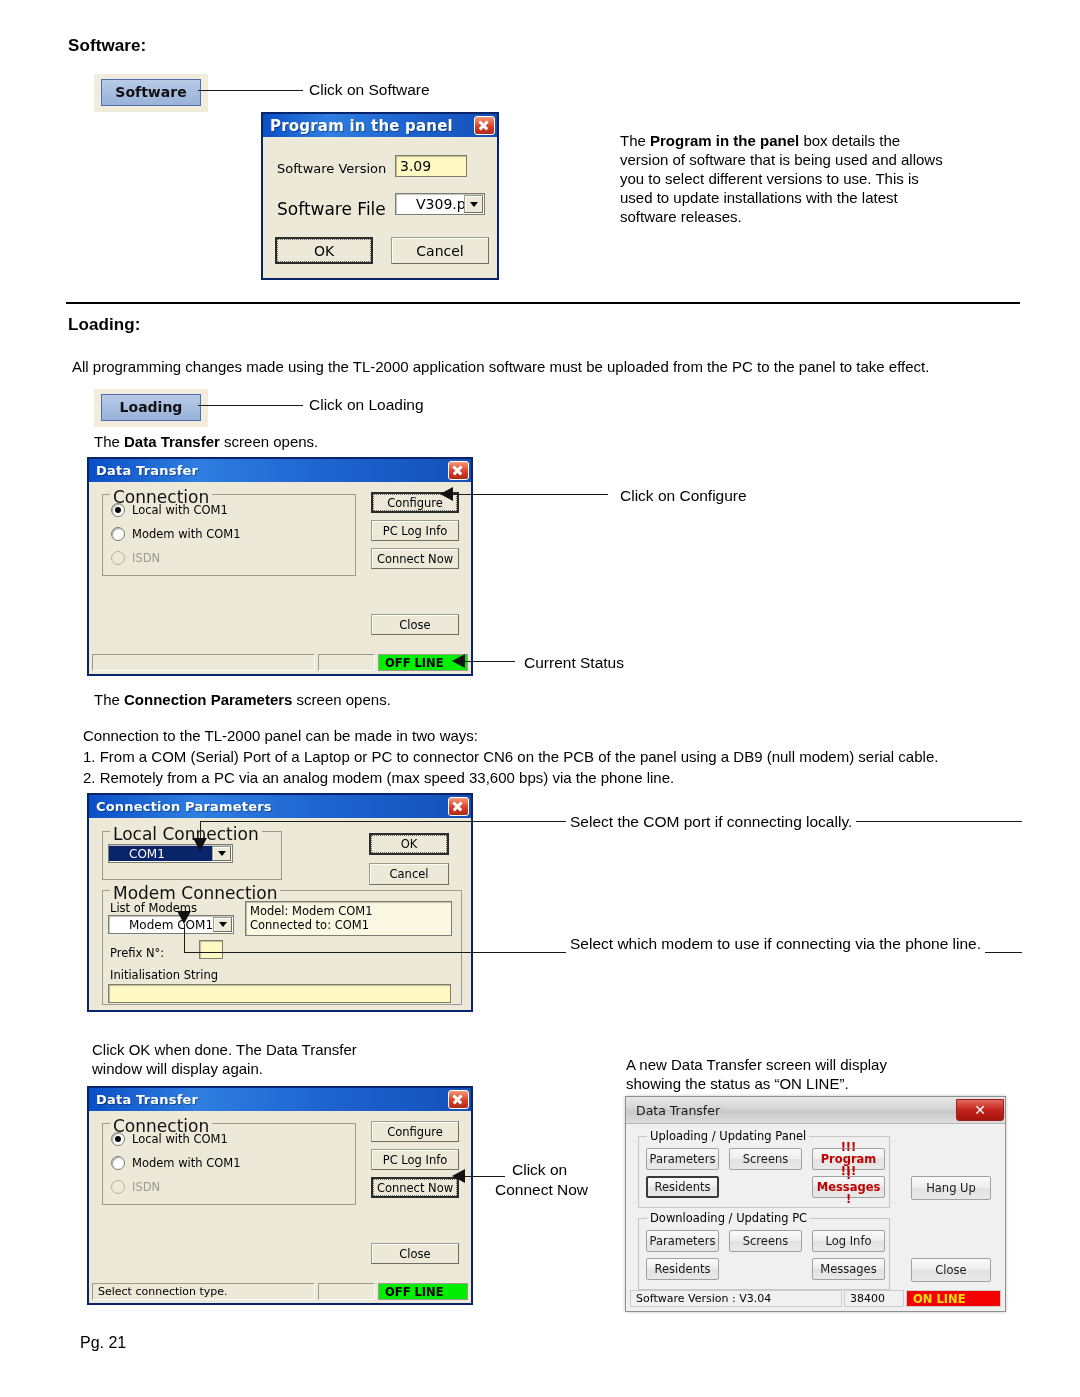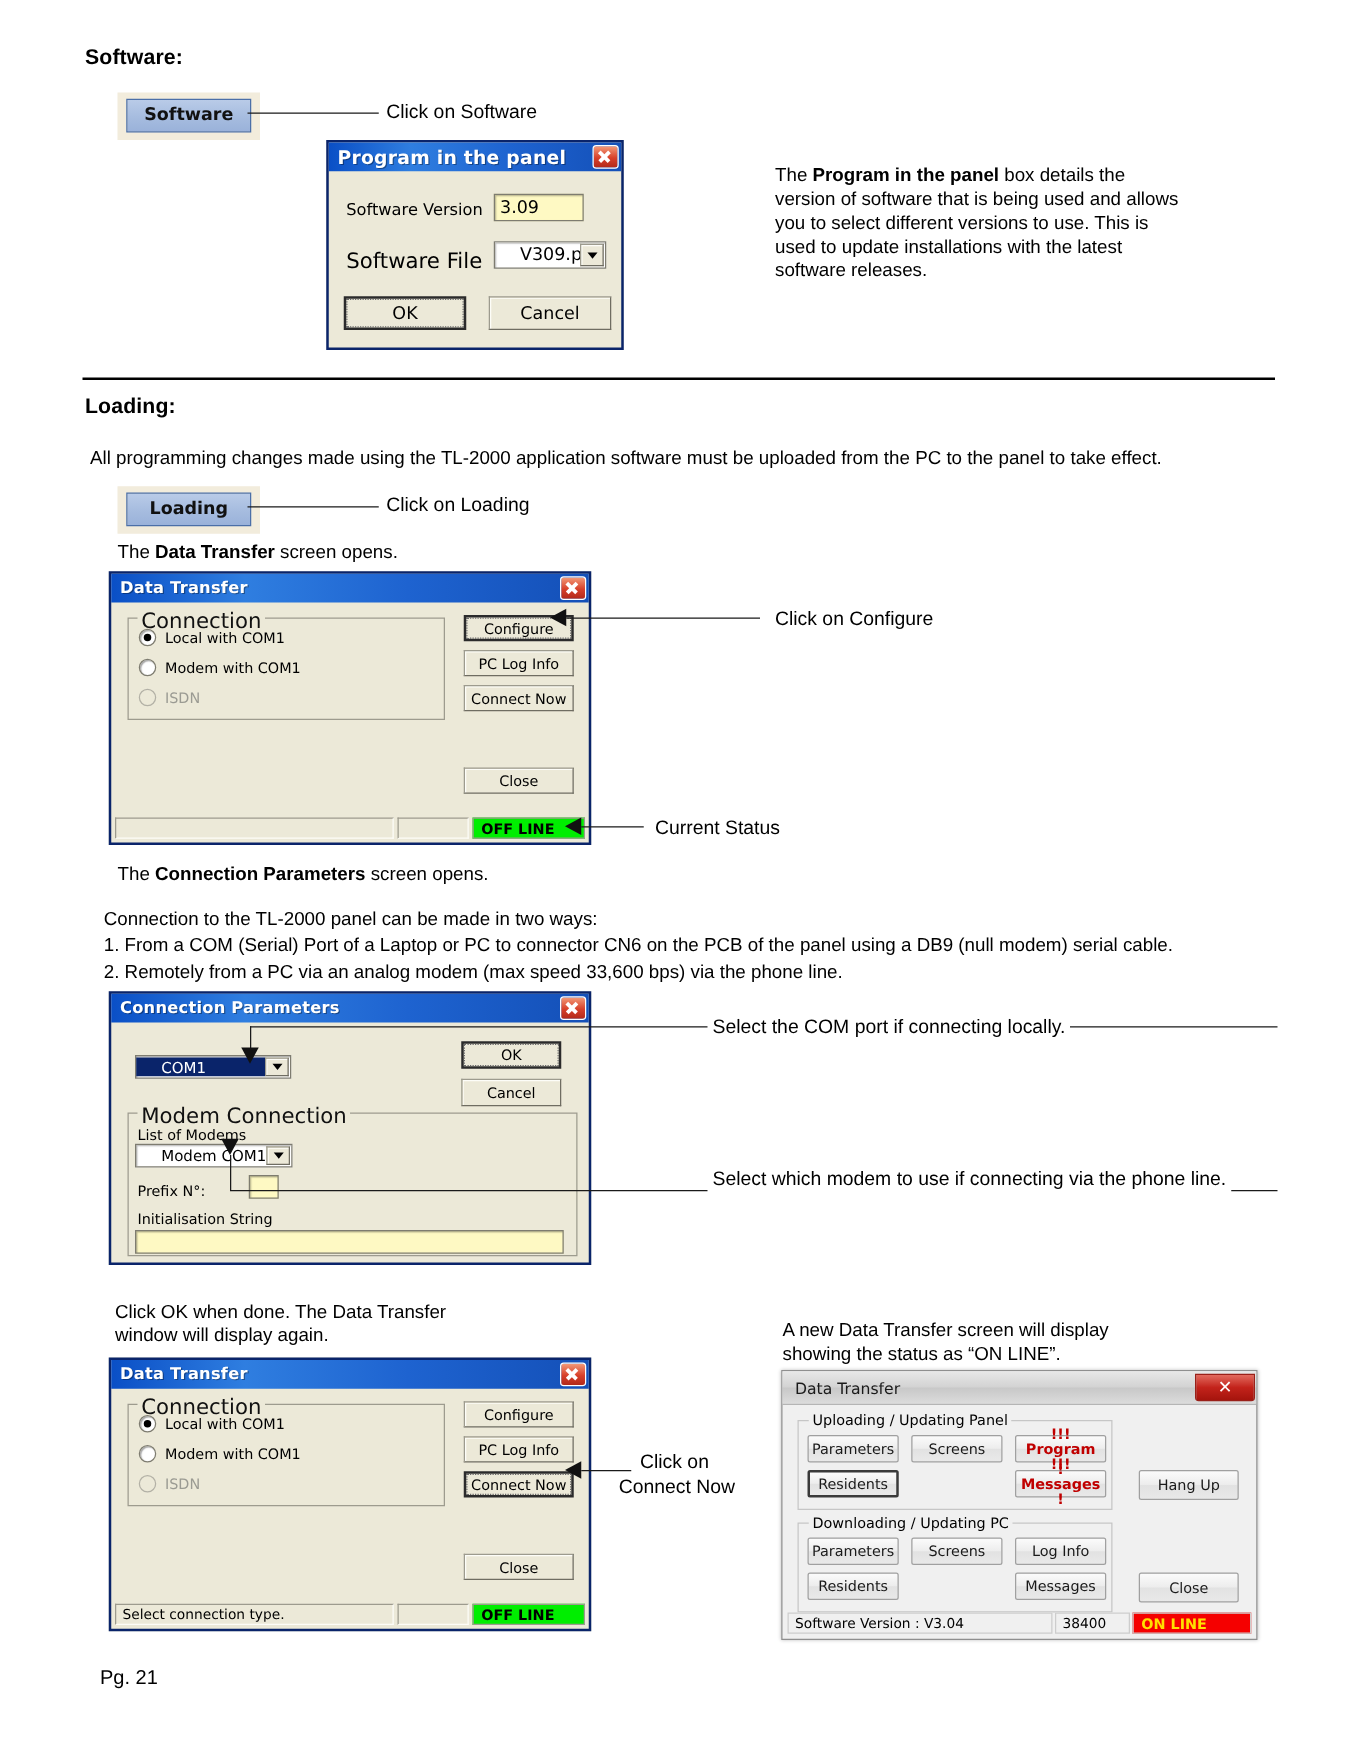--- a/index.html
+++ b/index.html
@@ -475,20 +475,23 @@
 <div class="abs body-text" style="left:83px; top:726px;">Connection to the TL-2000 panel can be made in two ways:</div>
 <div class="abs body-text" style="left:83px; top:747px;">1.  From a COM (Serial) Port of a Laptop or PC to connector CN6 on the PCB of the panel using a DB9 (null modem) serial cable.</div>
 <div class="abs body-text" style="left:83px; top:768px;">2.  Remotely from a PC via an analog modem (max speed 33,600 bps) via the phone line.</div>
 
 <div class="abs dlg" style="left:87px; top:793px; width:386px; height:219px;">
   <div class="dlg-title">
     <span class="dlg-title-text">Connection Parameters</span>
     <span class="x-btn"></span>
   </div>
   <div class="dlg-body">
+    <div class="grp" style="left:13px; top:13px; width:178px; height:47px;">
+      <span class="grp-label">Local Connection</span>
+    </div>
     <div class="combo sel" style="left:19px; top:26px; width:125px; height:19px;">
       <span class="val">COM1</span>
       <span class="arrow-box">
           <i class="caret-dn"></i>
         </span>
     </div>
 
     <div class="btn default" style="left:280px; top:15px; width:80px; height:22px;">
       <span class="inner">
           <span>OK</span>
@@ -499,20 +502,24 @@
     <div class="grp" style="left:13px; top:72px; width:358px; height:113px;">
       <span class="grp-label">Modem Connection</span>
     </div>
     <div class="label" style="left:21px; top:83px;">List of Modems</div>
     <div class="combo" style="left:19px; top:97px; width:126px; height:19px;">
       <span class="val">Modem COM1</span>
       <span class="arrow-box">
           <i class="caret-dn"></i>
         </span>
     </div>
+    <div class="memo" style="left:156px; top:83px; width:207px; height:35px;">
+      <div>Model: Modem COM1</div>
+      <div>Connected to: COM1</div>
+    </div>
 
     <div class="label" style="left:21px; top:128px;">Prefix N°:</div>
     <div class="field" style="left:110px; top:122px; width:24px; height:19px;"></div>
 
     <div class="label" style="left:21px; top:150px;">Initialisation String</div>
     <div class="field" style="left:19px; top:166px; width:343px; height:19px;"></div>
   </div>
 </div>
 
 <div class="abs leader" style="left:200px; top:821px; width:822px;"></div>

